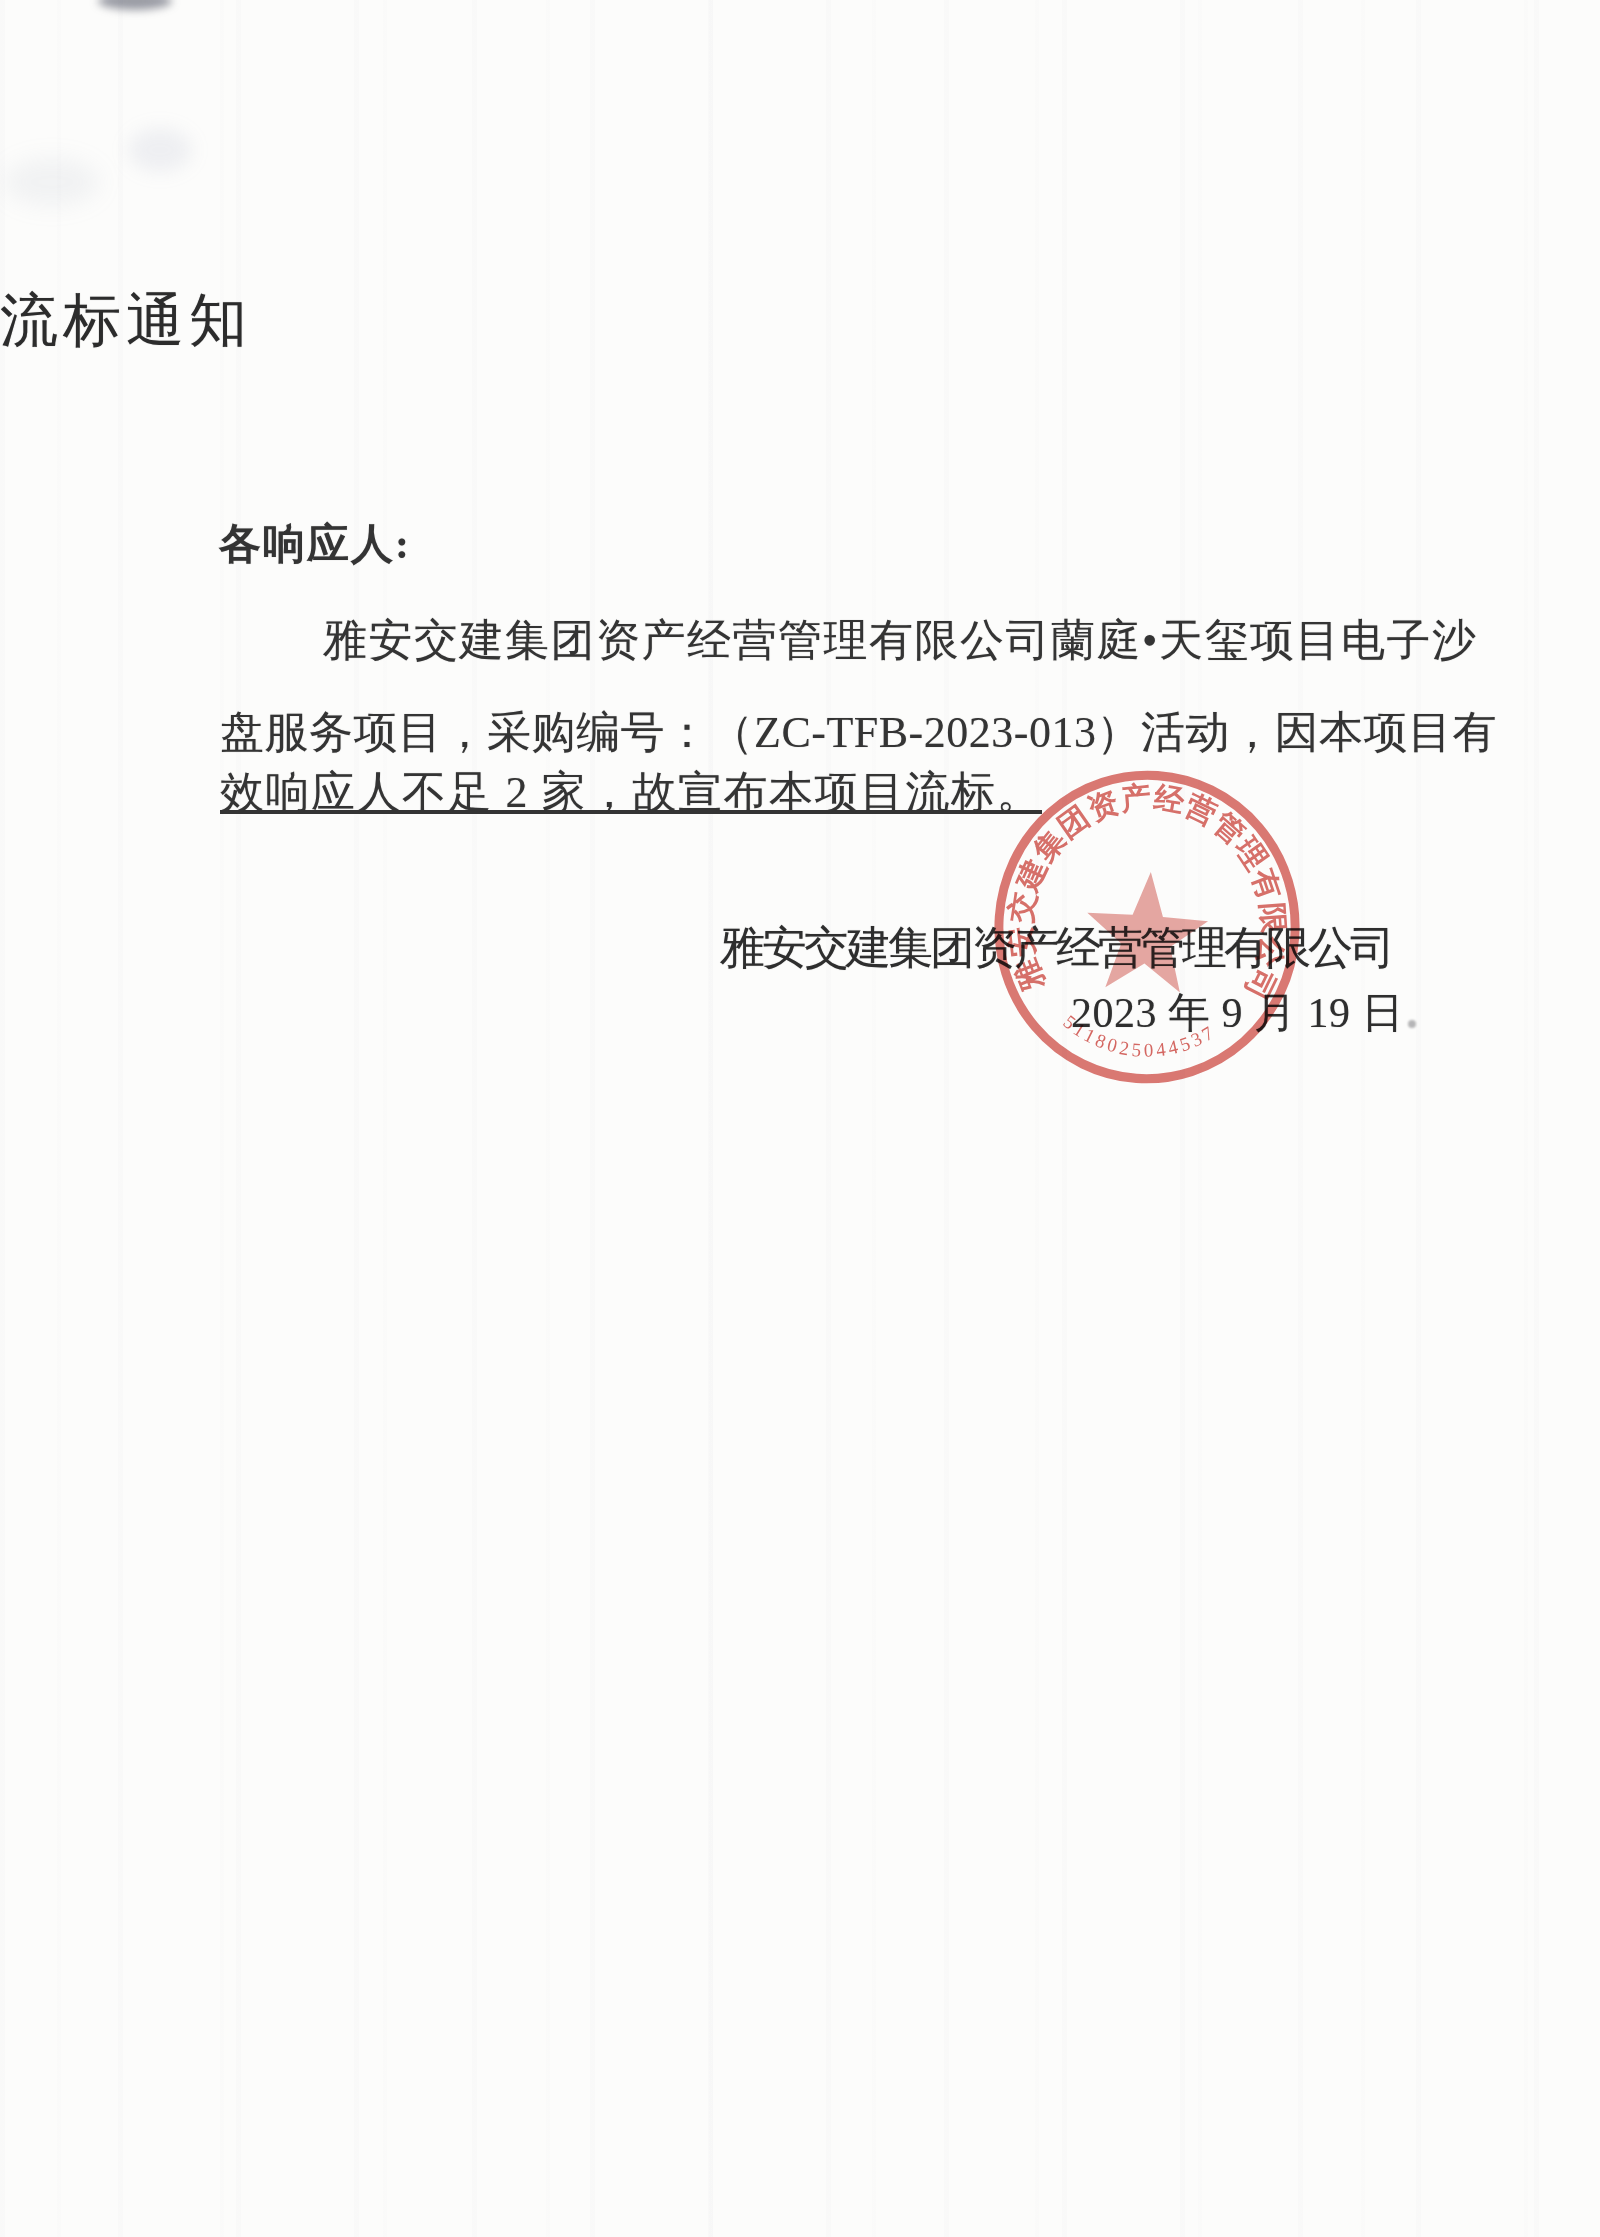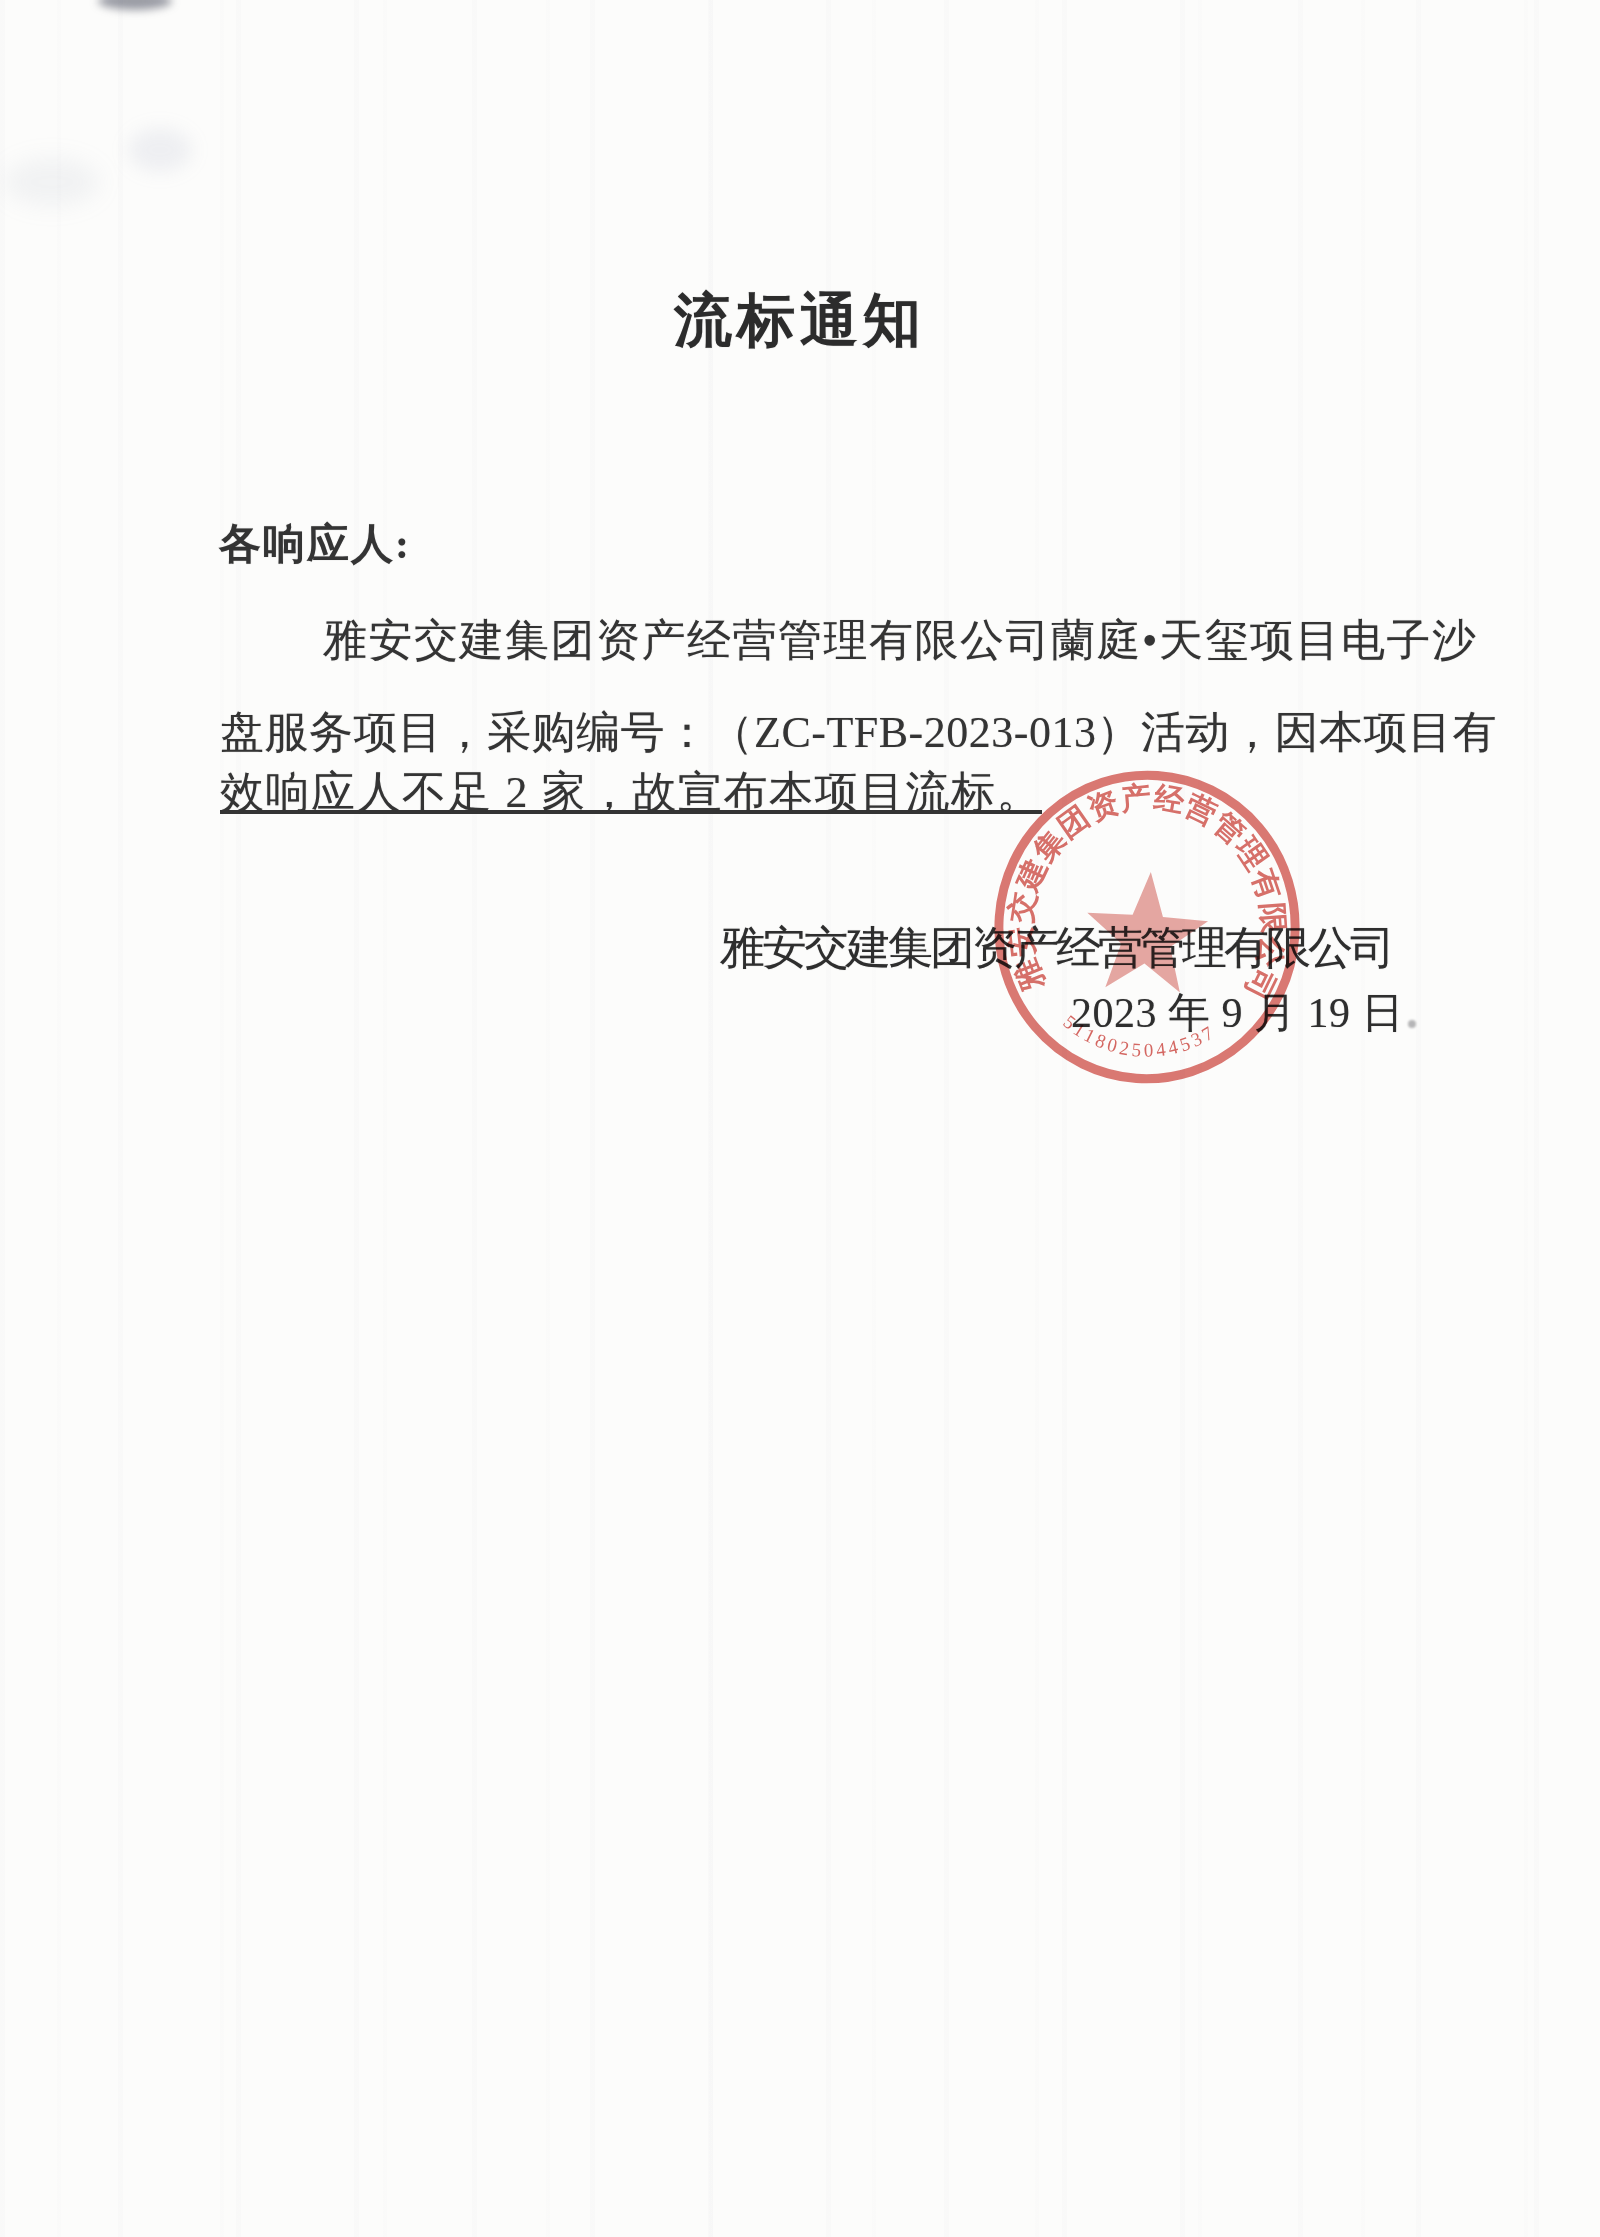--- a/index.html
+++ b/index.html
@@ -22,23 +22,22 @@
     color: #333;
   }
   .doc-text {
     position: absolute;
     white-space: nowrap;
     color: #343434;
     text-shadow: 0 0 1px rgba(50,50,50,0.4);
   }
   .title {
     left: 0; top: 290px; width: 100%;
-    text-align: center;
     font-size: 58px; line-height: 62px;
-    font-weight: bold;
+    font-weight: normal;
     letter-spacing: 5px;
     color: #2c2c2c;
   }
   .salutation { left: 219px; top: 520px; font-size: 42px; line-height: 48px; letter-spacing: 2px; font-weight: bold; }
   .body-line  { font-size: 44px; line-height: 50px; letter-spacing: 1.5px; }
   .line1 { left: 323px; top: 616px; }
   .line2 { left: 220px; top: 692px; letter-spacing: 0.5px; margin-top: 16px; }
   .line3 { left: 220px; top: 768px; text-decoration: underline; }
   .signature { left: 720px; top: 922px; font-size: 45px; line-height: 52px; letter-spacing: -3px; color: #2e2e2e; }
   .date      { left: 1071px; top: 990px; font-size: 42px; line-height: 46px; letter-spacing: 0.5px; color: #2e2e2e; }

